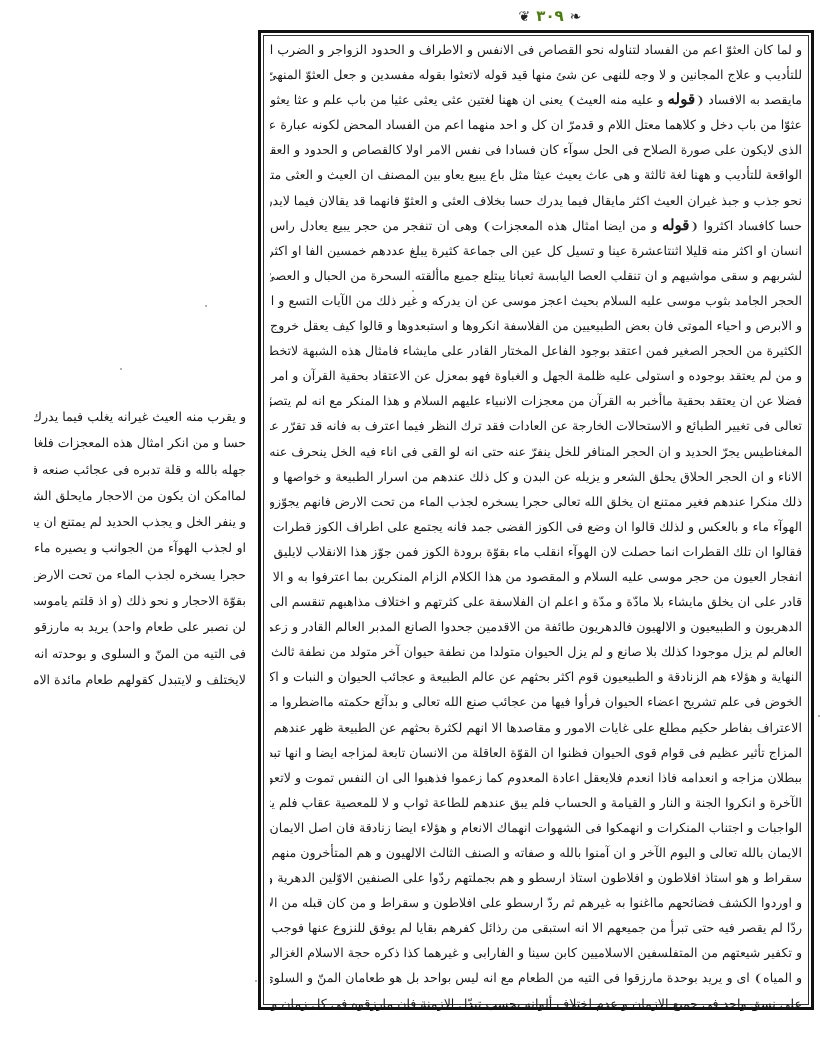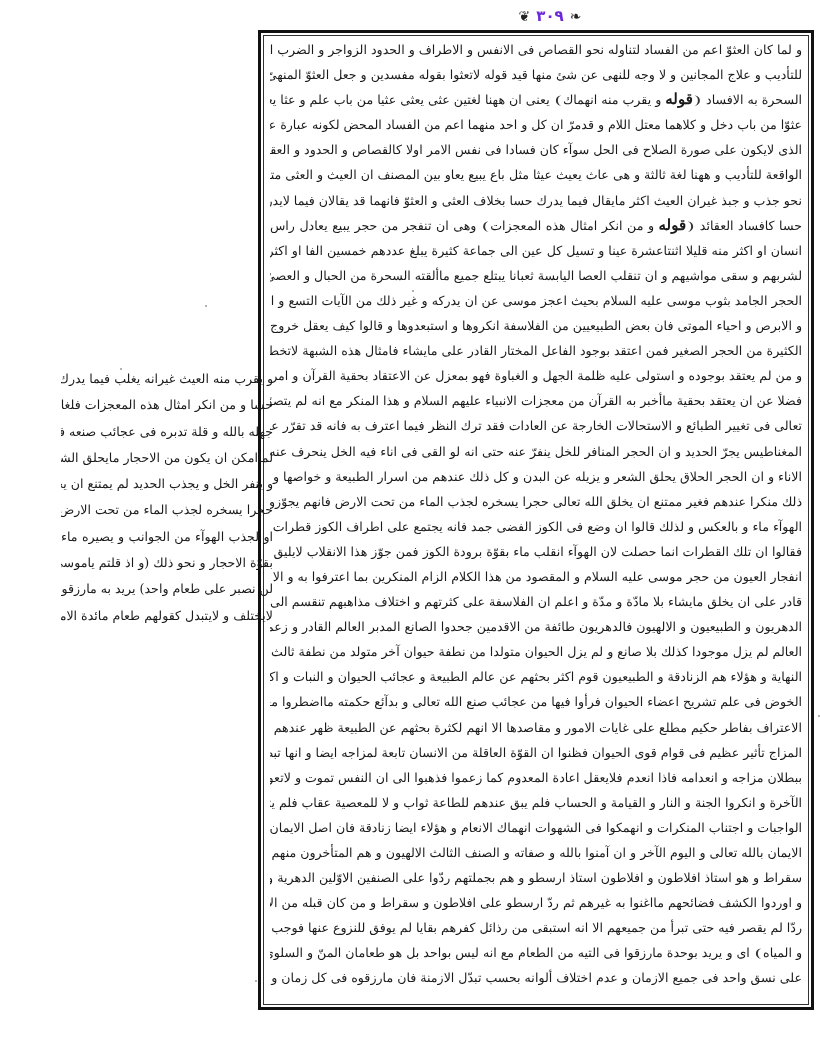--- a/index.html
+++ b/index.html
@@ -28,21 +28,21 @@
       direction: rtl;
     }
     .ornament {
       font-size: 14px;
       color: #222;
       line-height: 1;
     }
     .page-number {
       font-size: 15px;
       font-weight: bold;
-      color: #6d28d9;
+      color: #4d7c0f;
       font-family: "DejaVu Sans", sans-serif;
       text-align: right;
     }
     .frame {
       position: absolute;
       left: 258px;
       top: 30px;
       width: 556px;
       height: 980px;
       border: 3px solid #111;
@@ -72,24 +72,23 @@
       font-weight: bold;
       font-size: 15px;
     }
     .deco {
       font-size: 11px;
       color: #333;
     }
     .margin-text {
       position: absolute;
       left: 34px;
-      top: 366px;
+      top: 404px;
       width: 212px;
       direction: rtl;
-      margin-left: 27px;
     }
     .margin-line {
       height: 26.3px;
       line-height: 26.3px;
       font-size: 12.6px;
       white-space: nowrap;
       overflow: hidden;
       text-align: justify;
       text-align-last: justify;
     }
@@ -108,26 +107,26 @@
   <span class="ornament">❧</span>
   <span class="page-number">٣٠٩</span>
   <span class="ornament">❦</span>
 </div>
 
 <div class="frame"></div>
 
 <div class="main-text" id="main-text">
     <div class="main-line">و لما كان العثوّ اعم من الفساد لتناوله نحو القصاص فى الانفس و الاطراف و الحدود الزواجر و الضرب الواقع</div>
     <div class="main-line">للتأديب و علاج المجانين و لا وجه للنهى عن شئ منها قيد قوله لاتعثوا بقوله مفسدين و جعل العثوّ المنهىّ عنه</div>
-    <div class="main-line"><span>السحرة به الافساد</span> <span class="deco">❨</span><span class="qawl">قوله</span> <span>و يقرب منه انهماك</span><span class="deco">❩</span> <span>يعنى ان ههنا لغتين عثى يعثى عثيا من باب علم و عثا يعثو</span></div>
+    <div class="main-line"><span>مايقصد به الافساد</span> <span class="deco">❨</span><span class="qawl">قوله</span> <span>و عليه منه العيث</span><span class="deco">❩</span> <span>يعنى ان ههنا لغتين عثى يعثى عثيا من باب علم و عثا يعثو</span></div>
     <div class="main-line">عثوّا من باب دخل و كلاهما معتل اللام و قدمرّ ان كل و احد منهما اعم من الفساد المحض لكونه عبارة عن الفعل</div>
     <div class="main-line">الذى لايكون على صورة الصلاح فى الحل سوآء كان فسادا فى نفس الامر اولا كالقصاص و الحدود و العقوبات</div>
     <div class="main-line">الواقعة للتأديب و ههنا لغة ثالثة و هى عاث يعيث عيثا مثل باع يبيع يعاو بين المصنف ان العيث و العثى متقاربان</div>
     <div class="main-line">نحو جذب و جبذ غيران العيث اكثر مايقال فيما يدرك حسا بخلاف العثى و العثوّ فانهما قد يقالان فيما لايدرك</div>
-    <div class="main-line"><span>حسا كافساد العقائد</span> <span class="deco">❨</span><span class="qawl">قوله</span> <span>و من انكر امثال هذه المعجزات</span><span class="deco">❩</span> <span>وهى ان تنفجر من حجر يبيع يعادل راس</span></div>
+    <div class="main-line"><span>حسا كافساد اكثروا</span> <span class="deco">❨</span><span class="qawl">قوله</span> <span>و من ايضا امثال هذه المعجزات</span><span class="deco">❩</span> <span>وهى ان تنفجر من حجر يبيع يعادل راس</span></div>
     <div class="main-line">انسان او اكثر منه قليلا اثنتاعشرة عينا و تسيل كل عين الى جماعة كثيرة يبلغ عددهم خمسين الفا او اكثر و يكفيهم</div>
     <div class="main-line">لشربهم و سقى مواشيهم و ان تنقلب العصا اليابسة ثعبانا يبتلع جميع ماألقته السحرة من الحبال و العصىّ و ان يفرّ</div>
     <div class="main-line">الحجر الجامد بثوب موسى عليه السلام بحيث اعجز موسى عن ان يدركه و غير ذلك من الآيات التسع و ابرآء الاكمه</div>
     <div class="main-line">و الابرص و احياء الموتى فان بعض الطبيعيين من الفلاسفة انكروها و استبعدوها و قالوا كيف يعقل خروج المياه</div>
     <div class="main-line">الكثيرة من الحجر الصغير فمن اعتقد بوجود الفاعل المختار القادر على مايشاء فامثال هذه الشبهة لاتخطر بباله</div>
     <div class="main-line">و من لم يعتقد بوجوده و استولى عليه ظلمة الجهل و الغباوة فهو بمعزل عن الاعتقاد بحقية القرآن و امر الرسالة</div>
     <div class="main-line">فضلا عن ان يعتقد بحقية ماأخبر به القرآن من معجزات الانبياء عليهم السلام و هذا المنكر مع انه لم يتصوّر قدرة الله</div>
     <div class="main-line">تعالى فى تغيير الطبائع و الاستحالات الخارجة عن العادات فقد ترك النظر فيما اعترف به فانه قد تقرّر عندهم ان حجر</div>
     <div class="main-line">المغناطيس يجرّ الحديد و ان الحجر المنافر للخل ينفرّ عنه حتى انه لو القى فى اناء فيه الخل ينحرف عنه حتى يسقط خارج</div>
     <div class="main-line">الاناء و ان الحجر الحلاق يحلق الشعر و يزيله عن البدن و كل ذلك عندهم من اسرار الطبيعة و خواصها و اذا لم يكن مثل</div>
@@ -142,34 +141,36 @@
     <div class="main-line">الخوض فى علم تشريح اعضاء الحيوان فرأوا فيها من عجائب صنع الله تعالى و بدآئع حكمته مااضطروا معه الى</div>
     <div class="main-line">الاعتراف بفاطر حكيم مطلع على غايات الامور و مقاصدها الا انهم لكثرة بحثهم عن الطبيعة ظهر عندهم لاعتدال</div>
     <div class="main-line">المزاج تأثير عظيم فى قوام قوى الحيوان فظنوا ان القوّة العاقلة من الانسان تابعة لمزاجه ايضا و انها تبطل</div>
     <div class="main-line">ببطلان مزاجه و انعدامه فاذا انعدم فلايعقل اعادة المعدوم كما زعموا فذهبوا الى ان النفس تموت و لاتعود فجحدوا</div>
     <div class="main-line">الآخرة و انكروا الجنة و النار و القيامة و الحساب فلم يبق عندهم للطاعة ثواب و لا للمعصية عقاب فلم يتقيدوا بفعل</div>
     <div class="main-line">الواجبات و اجتناب المنكرات و انهمكوا فى الشهوات انهماك الانعام و هؤلاء ايضا زنادقة فان اصل الايمان هو</div>
     <div class="main-line">الايمان بالله تعالى و اليوم الآخر و ان آمنوا بالله و صفاته و الصنف الثالث الالهيون و هم المتأخرون منهم مثل</div>
     <div class="main-line">سقراط و هو استاذ افلاطون و افلاطون استاذ ارسطو و هم بجملتهم ردّوا على الصنفين الاوّلين الدهرية و الطبيعية</div>
     <div class="main-line">و اوردوا الكشف فضائحهم مااغنوا به غيرهم ثم ردّ ارسطو على افلاطون و سقراط و من كان قبله من الالهيين</div>
     <div class="main-line">ردّا لم يقصر فيه حتى تبرأ من جميعهم الا انه استبقى من رذائل كفرهم بقايا لم يوفق للنزوع عنها فوجب تكفيرهم</div>
+    <div class="main-line"><span>و تكفير شيعتهم من المتفلسفين الاسلاميين كابن سينا و الفارابى و غيرهما كذا ذكره حجة الاسلام الغزالى</span>  </div>
     <div class="main-line"><span>و المياه</span><span class="deco">❩</span> <span>اى و يريد بوحدة مارزقوا فى التيه من الطعام مع انه ليس بواحد بل هو طعامان المنّ و السلوى كونه</span></div>
     <div class="main-line">على نسق واحد فى جميع الازمان و عدم اختلاف ألوانه بحسب تبدّل الازمنة فان مارزقوه فى كل زمان و ان لم يكن</div>
   </div>
 
 <div class="margin-text" id="margin-text">
     <div class="margin-line">و يقرب منه العيث غيرانه يغلب فيما يدرك</div>
     <div class="margin-line">حسا و من انكر امثال هذه المعجزات فلغاية</div>
     <div class="margin-line">جهله بالله و قلة تدبره فى عجائب صنعه فانه</div>
     <div class="margin-line">لماامكن ان يكون من الاحجار مايحلق الشعر</div>
     <div class="margin-line">و ينفر الخل و يجذب الحديد لم يمتنع ان يخلق الله</div>
+    <div class="margin-line">او لجذب الهوآء من الجوانب و يصيره ماء</div>
     <div class="margin-line">حجرا يسخره لجذب الماء من تحت الارض</div>
-    <div class="margin-line">او لجذب الهوآء من الجوانب و يصيره ماء</div>
     <div class="margin-line">بقوّة الاحجار و نحو ذلك (و اذ قلتم ياموسى</div>
     <div class="margin-line">لن نصبر على طعام واحد) يريد به مارزقوا</div>
+    <div class="margin-line">فى التيه من المنّ و السلوى و بوحدته انه</div>
     <div class="margin-line">لايختلف و لايتبدل كقولهم طعام مائدة الامير</div>
   </div>
 
 <span class="speck" style="left:412px;top:290px"></span>
 <span class="speck" style="left:205px;top:305px"></span>
 <span class="speck" style="left:120px;top:368px"></span>
 <span class="speck" style="left:818px;top:715px"></span>
 <span class="speck" style="left:255px;top:980px"></span>
 
 </body></html>

